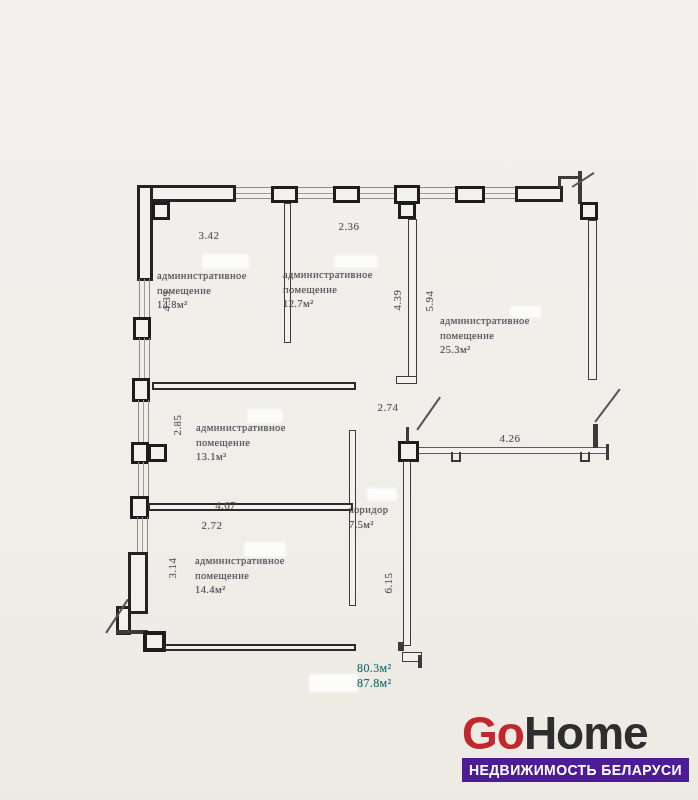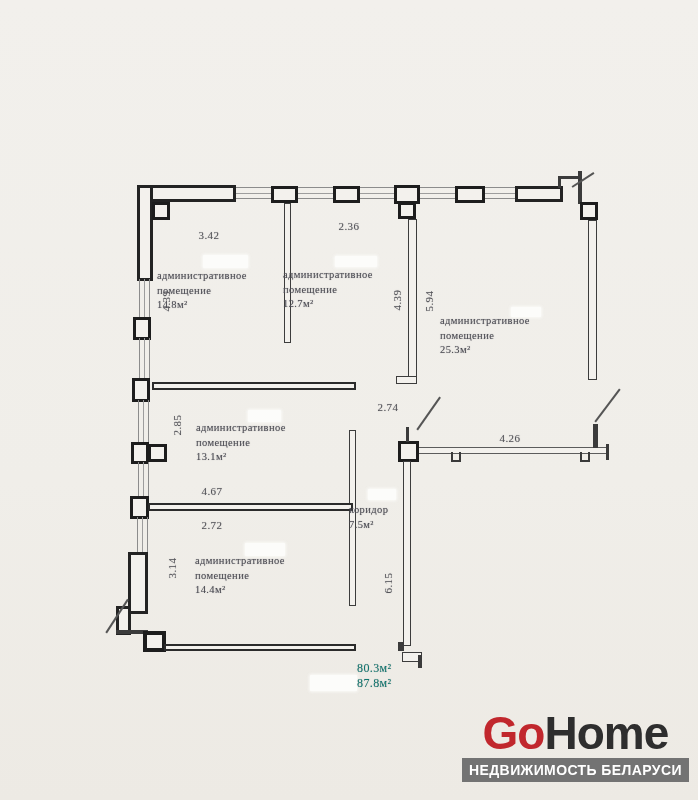--- a/index.html
+++ b/index.html
@@ -29,21 +29,21 @@
   .room{color:#4d4d54;text-align:left;font-size:10.5px;line-height:14.5px;
         letter-spacing:.4px;text-shadow:0 0 1px rgba(90,90,100,.5);}
   .room .nm{display:block;}
   .room .ar{display:block;}
   .patch{background:#fcfcfa;border-radius:1px;box-shadow:0 0 3px 1px rgba(252,252,250,.9);}
   .totals{font-size:12px;color:#0f766e;line-height:15px;letter-spacing:.4px;
           text-shadow:0 0 1px rgba(90,90,100,.45);}
   
   .notch{border:2px solid #3a3a3a;border-top:none;background:transparent;}
   
-  .logo{position:absolute;left:462px;top:710px;font-family:"Liberation Sans",sans-serif;text-align:center;}
+  .logo{position:absolute;left:462px;top:710px;font-family:"Liberation Sans",sans-serif;}
   .logo-main{font-size:46px;font-weight:bold;letter-spacing:-1px;line-height:46px;white-space:nowrap;}
   .logo-bar{display:inline-block;margin-top:2px;padding:4px 7px 4px 7px;font-size:14px;
             font-weight:bold;letter-spacing:.4px;color:#ffffff;white-space:nowrap;}
 </style>
 </head>
 <body>
 
 <div class="canvas">
 
   <div class="abs hwin" style="left:230px;top:187px;width:292px;height:12px;"></div>
@@ -137,28 +137,28 @@
   </div>
 
   <div class="abs dim" style="left:185px;top:229px;width:48px;">3.42</div>
   <div class="abs dim" style="left:325px;top:220px;width:48px;">2.36</div>
   <div class="abs dim dim-v" style="left:144px;top:295px;width:44px;">4.39</div>
   <div class="abs dim dim-v" style="left:375px;top:294px;width:44px;">4.39</div>
   <div class="abs dim dim-v" style="left:407px;top:295px;width:44px;">5.94</div>
   <div class="abs dim dim-v" style="left:155px;top:419px;width:44px;">2.85</div>
   <div class="abs dim" style="left:364px;top:401px;width:48px;">2.74</div>
   <div class="abs dim" style="left:486px;top:432px;width:48px;">4.26</div>
-  <div class="abs dim" style="left:188px;top:485px;width:48px;">4.67</div>
+  <div class="abs dim" style="left:188px;top:499px;width:48px;text-align:right;">4.67</div>
   <div class="abs dim" style="left:188px;top:519px;width:48px;">2.72</div>
   <div class="abs dim dim-v" style="left:150px;top:562px;width:44px;">3.14</div>
   <div class="abs dim dim-v" style="left:366px;top:577px;width:44px;">6.15</div>
 
   <div class="abs totals" style="left:357px;top:661px;">
     <div>80.3м²</div>
     <div>87.8м²</div>
   </div>
 
   <div class="logo">
     <div class="logo-main"><span style="color: rgb(193, 39, 45);">Go</span><span style="color: rgb(46, 46, 46);">Home</span></div>
-    <div class="logo-bar" style="background: #737373;">НЕДВИЖИМОСТЬ БЕЛАРУСИ</div>
+    <div class="logo-bar" style="background: #4c1d95;">НЕДВИЖИМОСТЬ БЕЛАРУСИ</div>
   </div>
 
 </div>
 
 </body></html>

